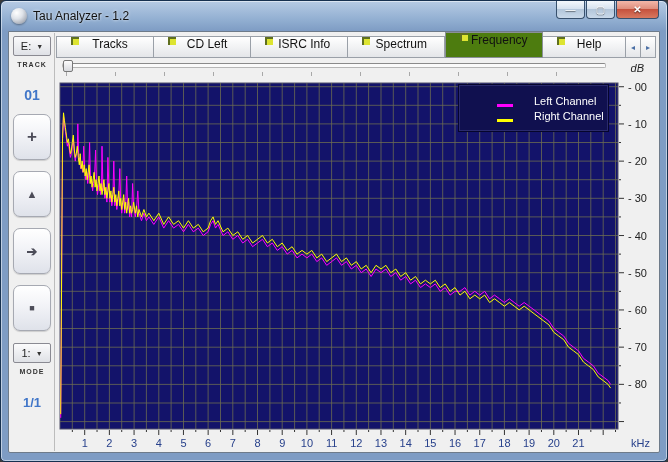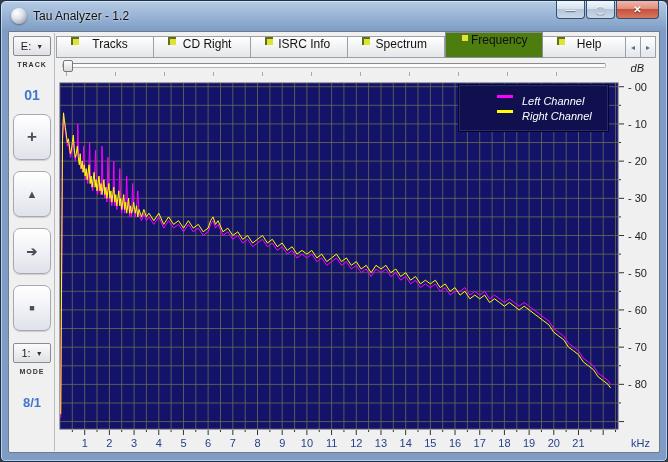--- a/index.html
+++ b/index.html
@@ -67,21 +67,21 @@
   .slider-ticks { position:absolute; left:10px; right:56px; top:13px; height:4px;
     background:repeating-linear-gradient(90deg,#a8a8a8 0 1px,transparent 1px 49px); }
   .db-label { position:absolute; right:14px; top:3px; font-size:11px; color:#222;font-style:italic; }
   
   .chart-area { position:absolute; left:47px; top:47px; right:1px; bottom:1px; }
   .xlab { font-size:11px; fill:#27408b; font-family:"Liberation Sans",sans-serif; }
   .ylab { font-size:11px; fill:#222; font-family:"Liberation Sans",sans-serif; }
   .legend { position:absolute; left:402px; top:5px; width:151px; height:48px;
     background:#10104f; border:1px solid #05052c; box-shadow:inset 0 0 0 1px #2a2a6e;
     display:flex; flex-direction:column; justify-content:center; gap:3px; padding-left:38px; }
-  .legend-row { display:flex; align-items:flex-start; gap:9px;font-style:italic; }
+  .legend-row { display:flex; align-items:flex-end; gap:21px; }
   .legend-line { width:16px; height:3px; }
   .legend-text { font-size:11px; color:#fff; }
 </style>
 </head>
 <body>
 
 <div class="window">
 
   <div class="titlebar">
     <div class="app-icon"></div>
@@ -112,31 +112,31 @@
         <span class="glyph-next">➔</span>
       </div>
       <div class="side-btn">
         <span class="glyph-stop">■</span>
       </div>
       <div class="mini-select mode-select">
         <span>1:</span>
         <span class="arr">▼</span>
       </div>
       <div class="small-caps-label">MODE</div>
-      <div class="blue-value" style="font-size:13px">8/1</div>
+      <div class="blue-value" style="font-size:13px">1/1</div>
     </div>
 
     <div class="tabstrip">
       <div class="tab">
         <span class="led"></span>
         <span class="lbl">Tracks</span>
       </div>
       <div class="tab">
         <span class="led"></span>
-        <span class="lbl">CD Right</span>
+        <span class="lbl">CD Left</span>
       </div>
       <div class="tab">
         <span class="led"></span>
         <span class="lbl">ISRC Info</span>
       </div>
       <div class="tab">
         <span class="led"></span>
         <span class="lbl">Spectrum</span>
       </div>
       <div class="tab active">

